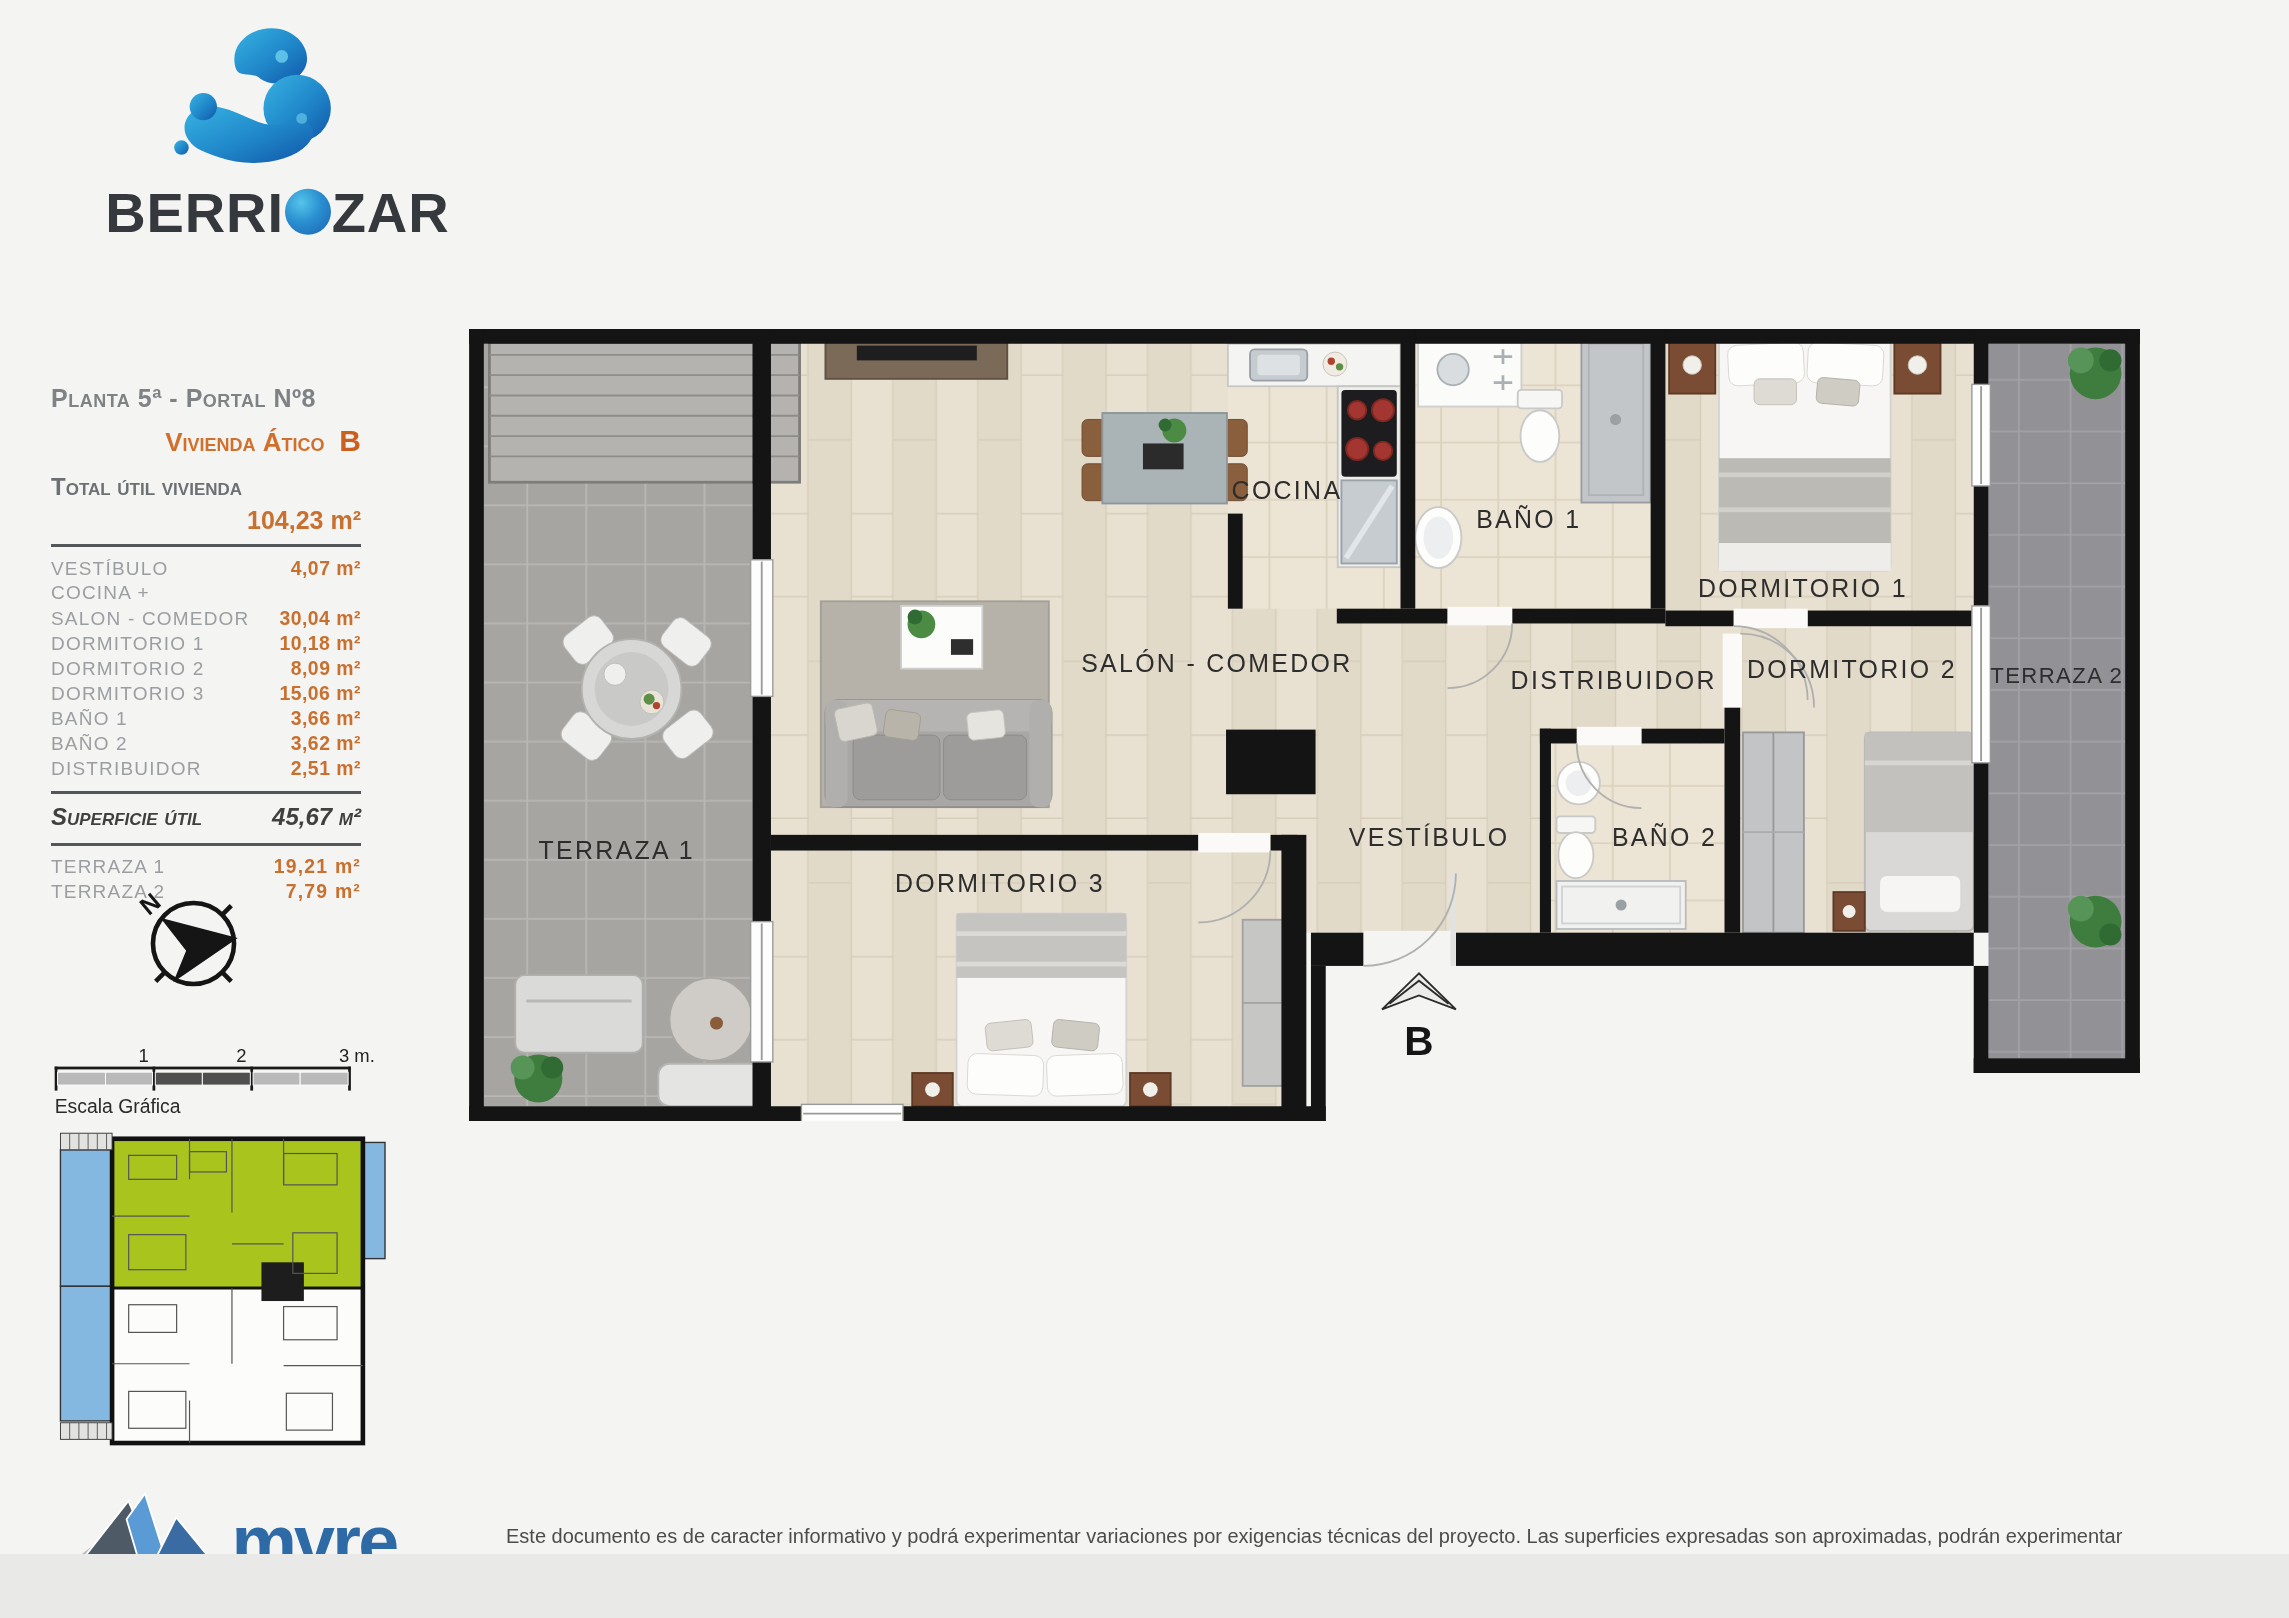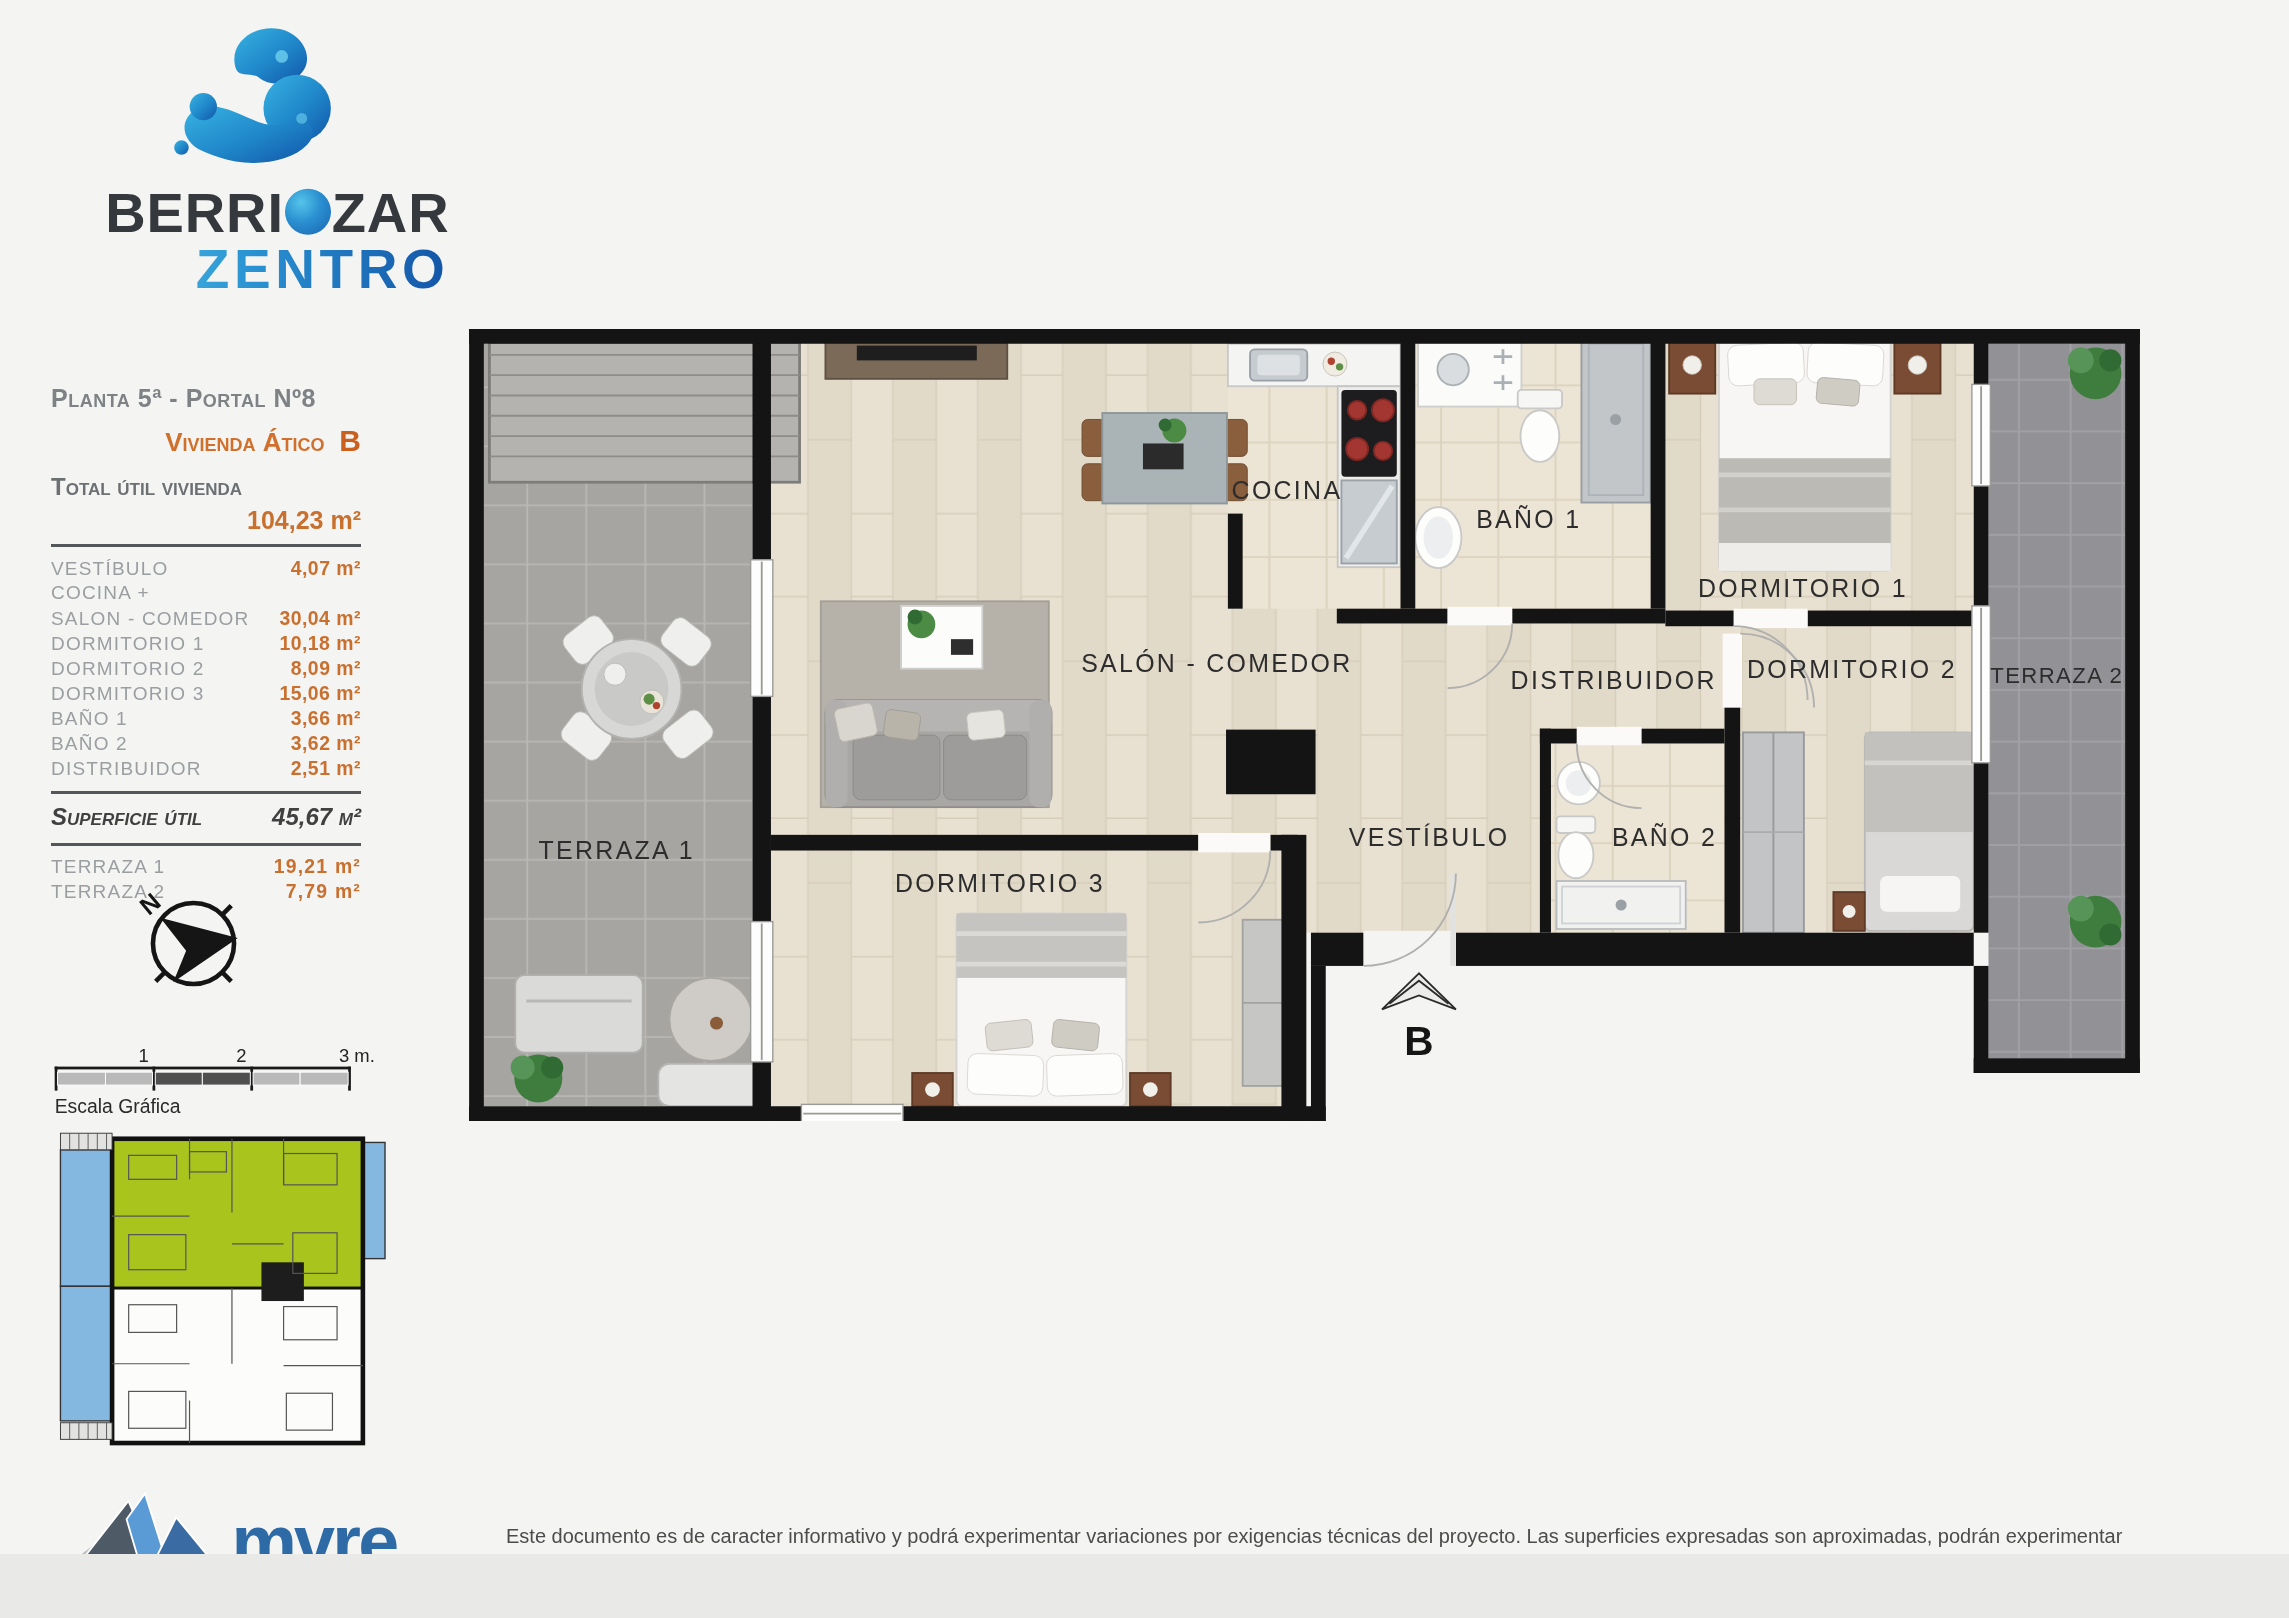--- a/index.html
+++ b/index.html
@@ -68,21 +68,20 @@
       </defs>
       <path d="M70,54 C60,26 90,4 118,10 C144,16 156,42 142,58 C132,71 108,74 95,63 C86,57 74,63 70,54 Z" fill="url(#blueG)"></path>
       <circle cx="137" cy="97" r="37" fill="url(#blueG)"></circle>
       <path d="M18,132 C4,112 24,90 48,95 C84,102 96,122 128,113 C152,107 162,122 148,137 C128,158 82,162 52,151 C36,145 26,143 18,132 Z" fill="url(#blueG)"></path>
       <circle cx="34" cy="95" r="15" fill="url(#blueG)"></circle>
       <circle cx="10" cy="140" r="8" fill="url(#blueG)"></circle>
       <circle cx="120" cy="40" r="7" fill="#6ed0ee" opacity="0.8"></circle>
       <circle cx="142" cy="108" r="6" fill="#6ed0ee" opacity="0.6"></circle>
     </svg>
     <div class="brand-line brand-top"><span>BERRI</span><span class="o-disc"></span><span>ZAR</span></div>
-    <div class="brand-line brand-bottom">ZENTRO</div>
   </div>
 
   <div id="info">
     <div class="line-planta">Planta 5ª - Portal Nº8</div>
     <div class="line-viv"><span>Vivienda Ático</span><span class="letra">B</span></div>
     <div class="line-total">Total útil vivienda</div>
     <div class="total-value">104,23 m²</div>
     <hr class="rule">
     <div class="area-row">
         <span>VESTÍBULO</span>

